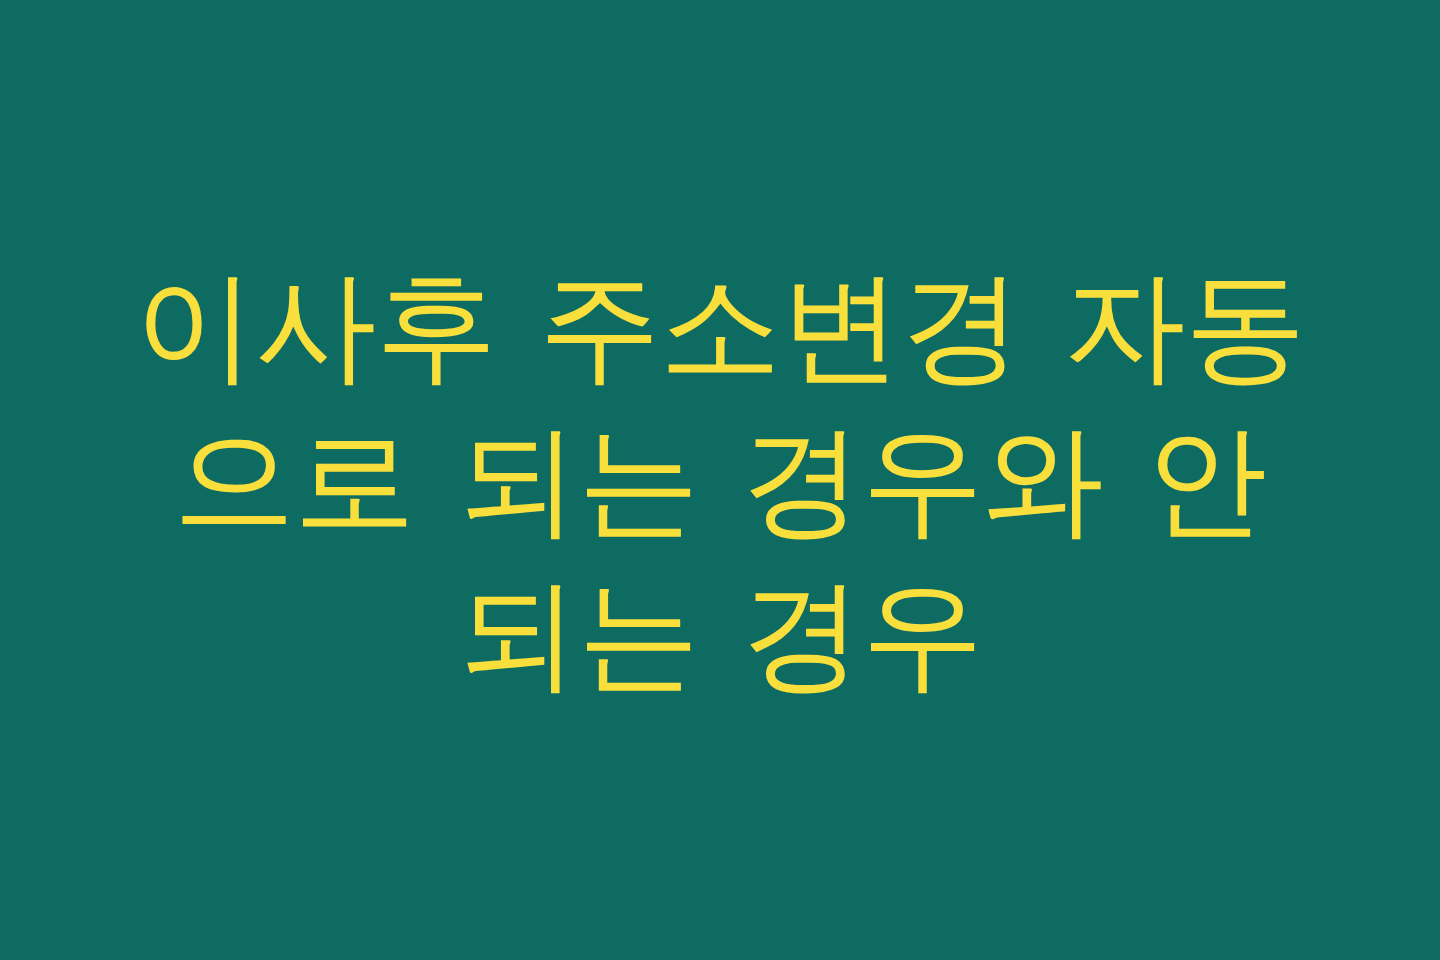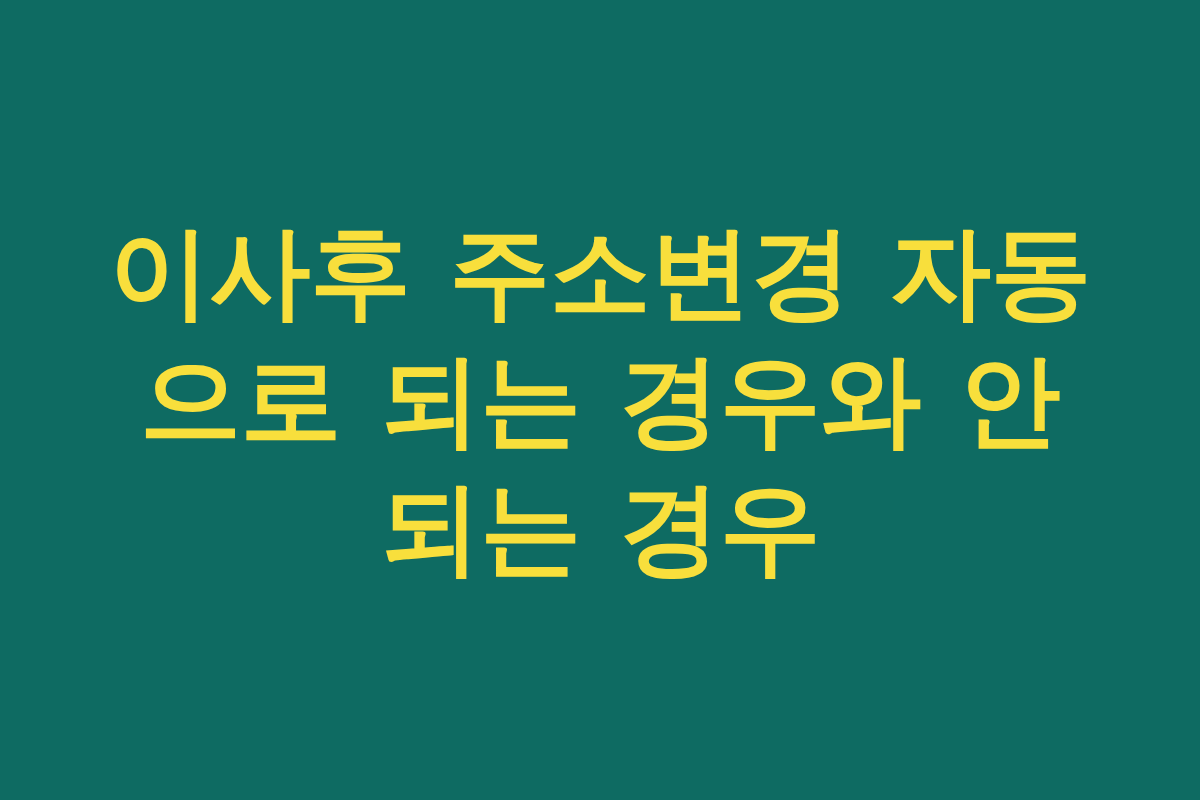--- a/index.html
+++ b/index.html
@@ -26,21 +26,21 @@
     background: #0e6b62;
   }
 
   #headline {
     width: 1010px;
     margin: 0;
     padding: 0;
     text-align: center;
     color: #f8df3c;
     font-family: "DejaVu Sans", "Liberation Sans", sans-serif;
-    font-weight: 700;
+    font-weight: 400;
     font-size: 101px;
     line-height: 128px;
     letter-spacing: -0.5px;
     word-spacing: 4px;
     white-space: pre-wrap;
     -webkit-font-smoothing: antialiased;
     text-rendering: optimizeLegibility;
   }
 </style>
 </head>

